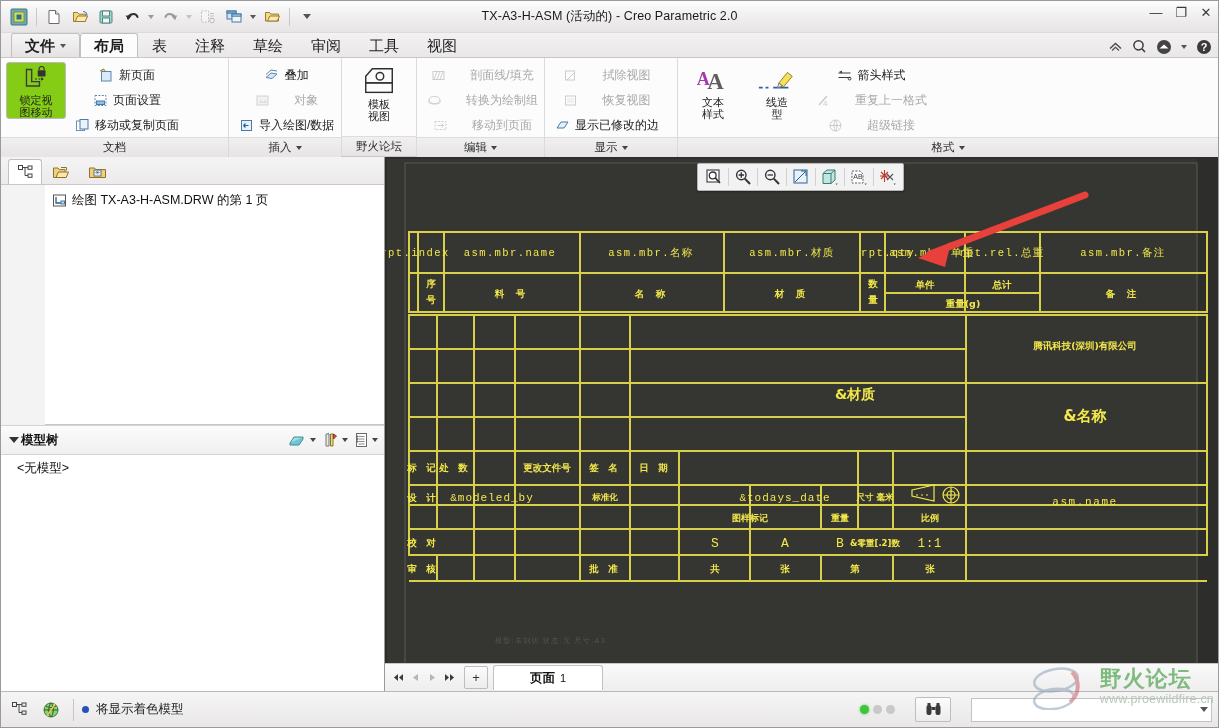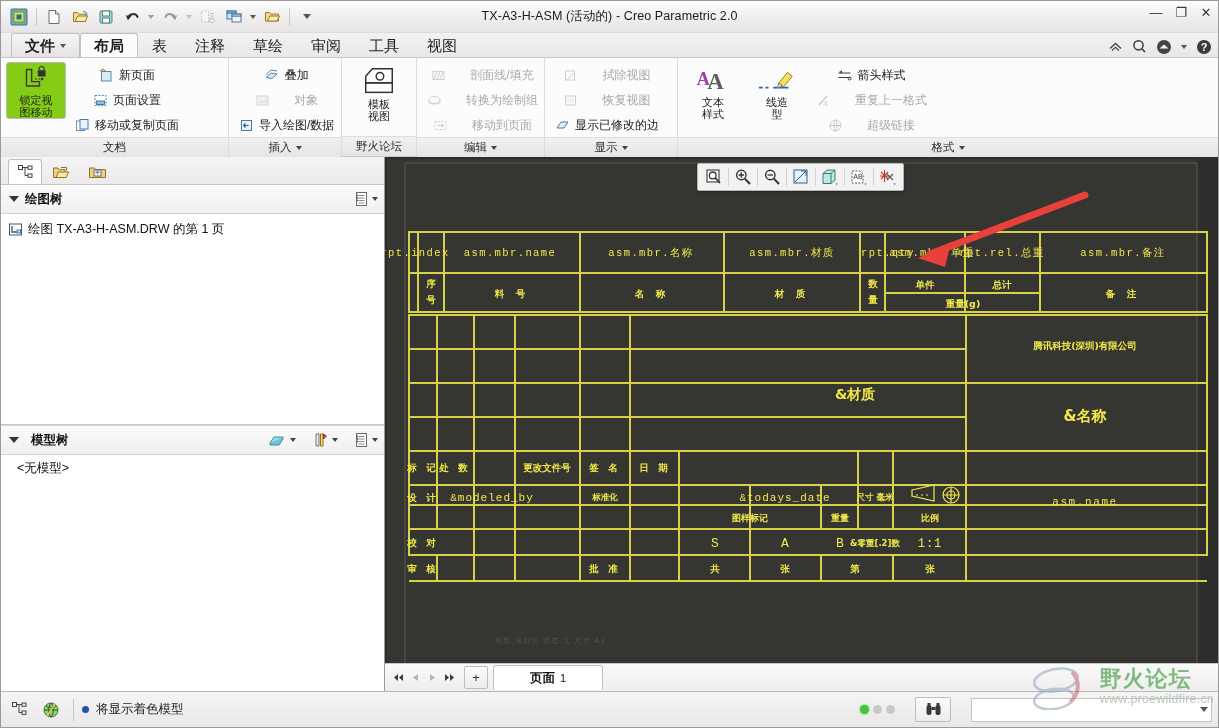--- a/index.html
+++ b/index.html
@@ -66,23 +66,23 @@
              border-right:1px solid #9a9a9a;}
   .panel-tabs{height:27px;display:flex;align-items:flex-end;padding-left:7px;gap:2px;
               background:linear-gradient(#f5f4f4,#eceaea);border-bottom:1px solid #c9c6c6;}
   .ptab{width:32px;height:24px;display:flex;align-items:center;justify-content:center;
         border:1px solid transparent;border-bottom:none;border-radius:3px 3px 0 0;cursor:default;}
   .ptab.active{background:#fff;border-color:#c2c0c0;}
   .tree-hdr{height:28px;display:flex;align-items:center;padding:0 6px 0 8px;gap:6px;
             background:linear-gradient(#fbfbfb,#f1f0f0);border-bottom:1px solid #d5d3d3;}
   .tree-hdr .ttl{font-size:12.5px;font-weight:700;color:#141414;flex:1;}
   .tri{width:0;height:0;border-left:5px solid transparent;border-right:5px solid transparent;border-top:6px solid #333;}
-  .tree-body{background:#fff;flex:1;overflow:hidden;padding:5px 0 0 0;border-bottom:1px solid #c9c6c6;}
+  .tree-body{background:#fff;flex:1;overflow:hidden;padding:5px 0 0 0;border-bottom:1px solid #c9c6c6;margin-left:44px;}
   .tree-row{display:flex;align-items:center;gap:5px;padding:2px 6px;font-size:12.5px;color:#111;cursor:default;}
-  .mt-hdr{height:28px;display:flex;align-items:center;padding:0 6px 0 8px;gap:12px;
+  .mt-hdr{height:28px;display:flex;align-items:center;padding:0 6px 0 8px;gap:2px;
           background:linear-gradient(#fbfbfb,#f1f0f0);border-top:1px solid #d5d3d3;border-bottom:1px solid #d5d3d3;}
   .mt-hdr .ttl{font-size:12.5px;font-weight:700;color:#141414;flex:1;}
   .mt-body{background:#fff;height:232px;padding:5px 16px;font-size:12.5px;color:#111;}
   .hdr-ic{display:flex;align-items:center;gap:3px;}
   .minicaret{width:0;height:0;border-left:3.5px solid transparent;border-right:3.5px solid transparent;border-top:4px solid #444;}
 
   
   .canvaswrap{flex:1;position:relative;background:#84cc16;overflow:hidden;}
   .canvas-toolbar{position:absolute;left:312px;top:6px;display:flex;align-items:center;
                   background:#f3f2f2;border:1px solid #b7b5b5;border-radius:2px;height:26px;padding:0 1px;
@@ -525,34 +525,20 @@
         </div>
         <div class="ptab">
           <svg width="19" height="17" viewBox="0 0 19 17">
               <path d="M1.5 13.5V4h5l1.3 1.6h9.7V13.5z" fill="#f0d27e" stroke="#8d7227"></path>
               <rect x="6" y="6" width="7" height="6" fill="#fff" stroke="#6d6d6d"></rect>
               <text x="9.5" y="11" font-size="7" fill="#2a5f8f" text-anchor="middle" font-family="Liberation Sans">✳</text>
             </svg>
         </div>
       </div>
 
-      <div class="tree-hdr">
-        <span class="tri"></span>
-        <span class="ttl">绘图树</span>
-        <span class="hdr-ic">
-          <svg width="15" height="16" viewBox="0 0 15 16">
-              <rect x="2.5" y="1.5" width="10" height="13" fill="#fff" stroke="#6a6a6a"></rect>
-              <path d="M4.5 4.5h6M4.5 7h6M4.5 9.5h6M4.5 12h6" stroke="#8a8a8a"></path>
-              <circle cx="3.4" cy="4.5" r=".9" fill="#6a6a6a"></circle>
-              <circle cx="3.4" cy="7" r=".9" fill="#6a6a6a"></circle>
-              <circle cx="3.4" cy="9.5" r=".9" fill="#6a6a6a"></circle>
-            </svg>
-          <span class="minicaret"></span>
-        </span>
-      </div>
       <div class="tree-body">
         <div class="tree-row">
           <span class="ic16">
             <svg width="15" height="15" viewBox="0 0 15 15">
                 <rect x="1.5" y="2" width="12" height="11" fill="#fff" stroke="#555"></rect>
                 <path d="M4 4v6h6" fill="none" stroke="#2a5f8f" stroke-width="1.3"></path>
                 <rect x="9" y="8" width="3.5" height="3" fill="#bcd8ee" stroke="#4a7ba8"></rect>
               </svg>
           </span>
           <span>绘图 TX-A3-H-ASM.DRW 的第 1 页</span>

